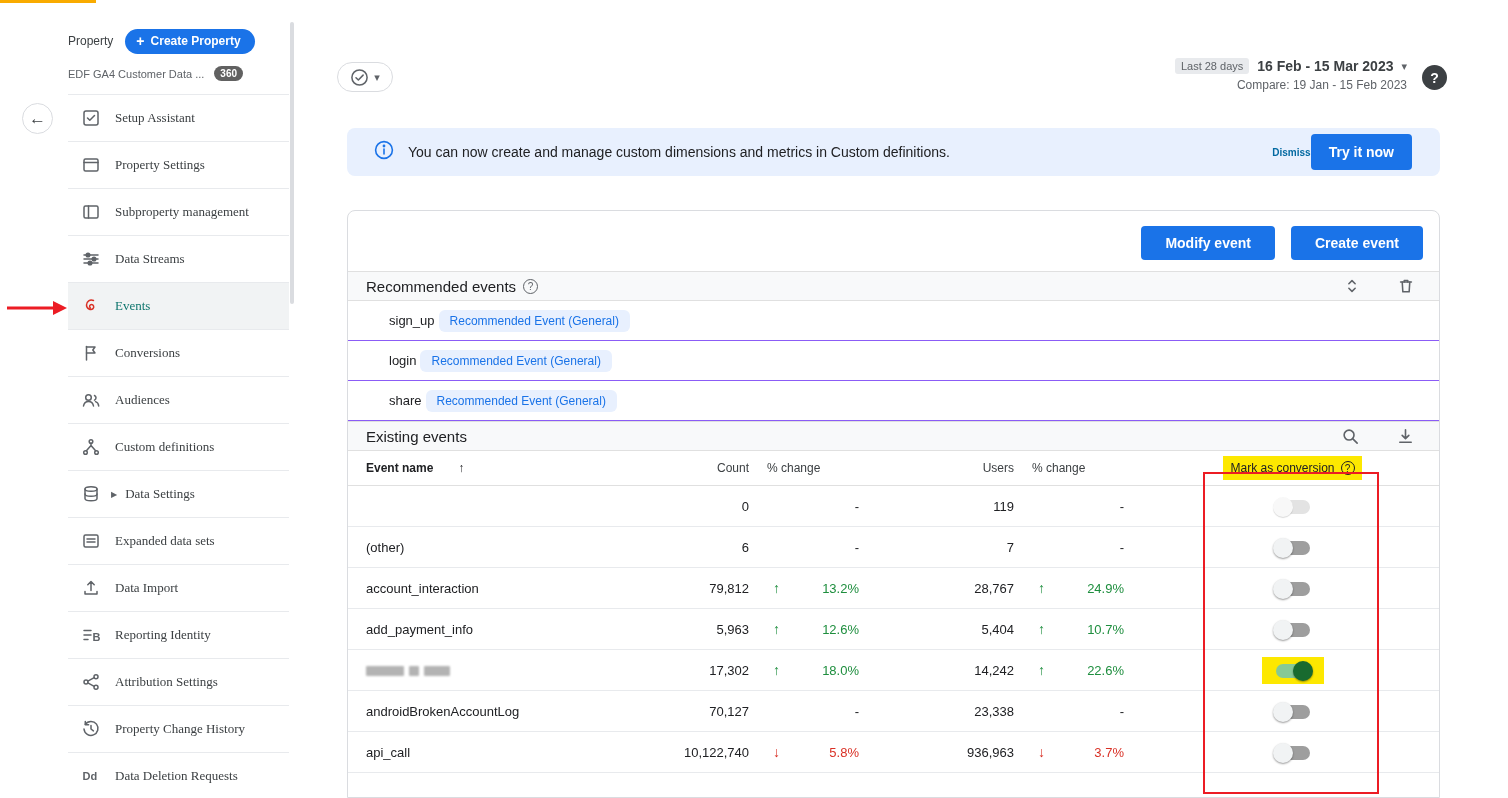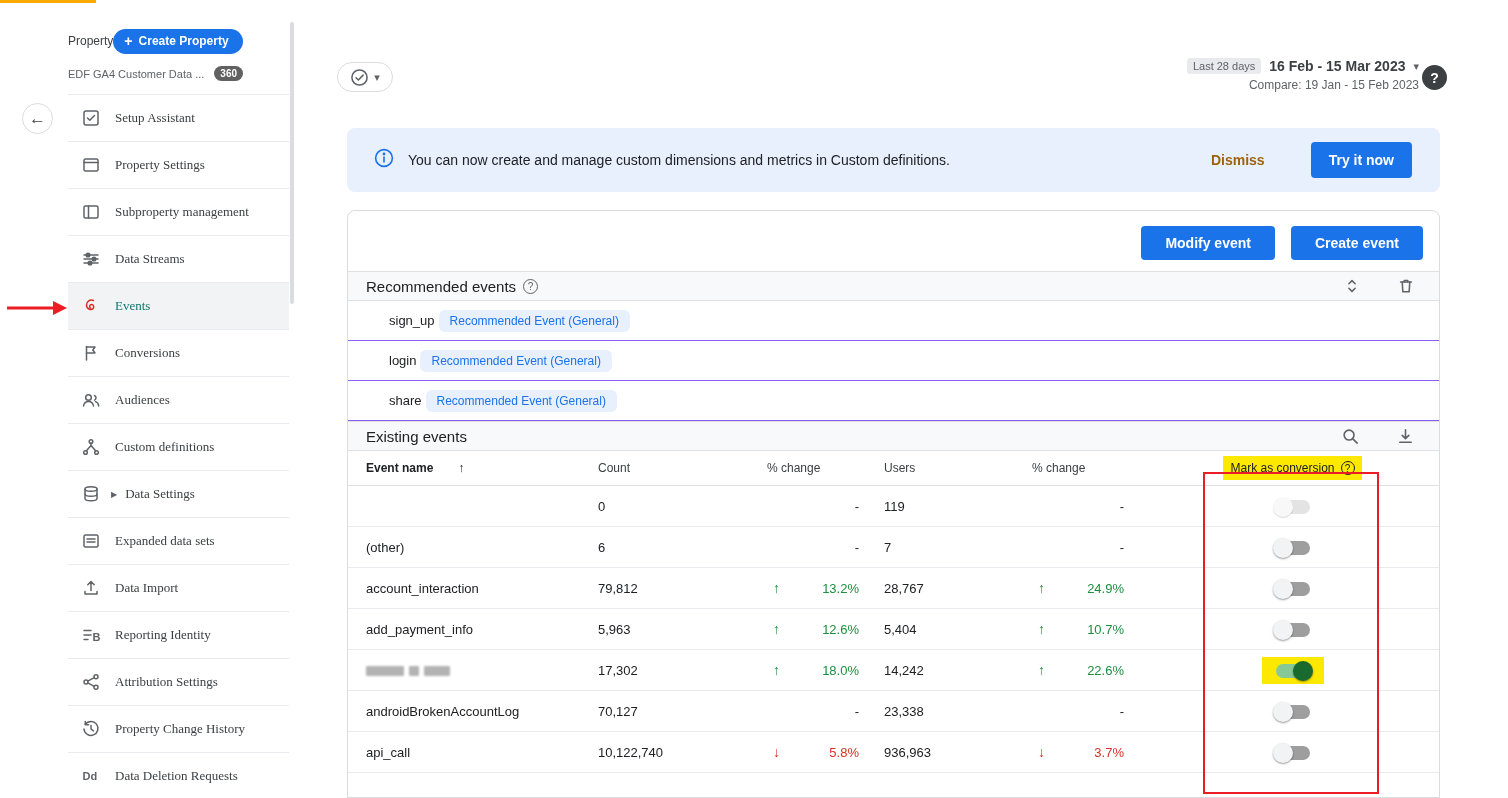--- a/index.html
+++ b/index.html
@@ -7,21 +7,21 @@
               font-family:"Liberation Sans","DejaVu Sans",sans-serif; color:#202124; }
 
   .tab-accent { position:absolute; left:0; top:0; width:96px; height:3px; background:#f9ab00; }
 
   .back-btn { position:absolute; left:22px; top:103px; width:31px; height:31px; border-radius:50%;
               border:1px solid #dadce0; background:#fff; color:#3c4043; font-size:17px;
               display:flex; align-items:center; justify-content:center; cursor:pointer; }
 
   
   .sidebar { position:absolute; left:68px; top:28px; width:221px; }
-  .prop-header { display:flex; align-items:center; gap:0; height:26px; }
+  .prop-header { display:flex; align-items:center; gap:12px; height:26px; }
   .prop-label { font-size:12px; color:#3c4043; }
   .create-btn { display:flex; align-items:center; gap:6px; background:#1a73e8; color:#fff; border:none;
                 border-radius:14px; height:25px; padding:0 14px 0 11px; font-size:12px; font-weight:bold;
                 cursor:pointer; font-family:inherit; }
   .create-btn .plus { font-size:14px; font-weight:bold; line-height:1; }
   .prop-name-row { display:flex; align-items:center; gap:10px; margin-top:12px; padding-bottom:13px;
                    border-bottom:1px solid #e8eaed; }
   .prop-name { font-size:11px; color:#5f6368; }
   .badge-360 { background:#616161; color:#fff; font-size:10px; font-weight:bold; border-radius:9px; padding:2px 6px; }
 
@@ -42,34 +42,34 @@
 
   
   .main { position:absolute; left:337px; top:56px; width:1110px; height:742px; }
 
   .status-dd { position:absolute; left:0; top:6px; width:56px; height:30px; border:1px solid #dadce0;
                border-radius:16px; background:#fff; display:flex; align-items:center; justify-content:center;
                gap:5px; cursor:pointer; }
   .status-dd svg { stroke:#5f6368; fill:none; stroke-width:1.6; stroke-linecap:round; stroke-linejoin:round; }
   .status-dd .caret, .date-caret { font-size:11px; color:#5f6368; }
 
-  .date-block { position:absolute; right:28px; top:2px; text-align:right;margin-left:36px; }
+  .date-block { position:absolute; right:40px; top:2px; text-align:right;margin-left:36px; }
   .date-row1 { display:flex; align-items:center; justify-content:flex-end; gap:8px; }
   .date-preset { background:#e8eaed; color:#5f6368; font-size:11px; padding:2px 6px; border-radius:3px; }
   .date-range { font-size:14px; font-weight:bold; color:#3c4043; cursor:pointer; }
   .date-row2 { font-size:12px; color:#5f6368; margin-top:4px; }
 
   .help-btn { position:absolute; right:0; top:9px; width:25px; height:25px; border-radius:50%; border:none;
               background:#3c4043; color:#fff; font-size:14px; font-weight:bold; cursor:pointer; }
 
-  .banner { position:absolute; left:10px; top:72px; width:1093px; height:64px; background:#e8f0fe;
+  .banner { position:absolute; left:10px; top:72px; width:1093px; height:48px; background:#e8f0fe;
             border-radius:8px; display:flex; align-items:center; padding:0 28px 0 27px; }
   .banner .info-icon svg { stroke:#1a73e8; fill:none; stroke-width:1.6; stroke-linecap:round; }
   .banner-msg { font-size:14px; color:#202124; margin-left:14px; }
-  .dismiss { margin-left:auto; margin-right:46px; background:none; border:none; color:#a16207; font-size:14px;
+  .dismiss { margin-left:auto; background:none; border:none; color:#0369a1; font-size:10px;
              font-weight:bold; cursor:pointer; font-family:inherit; }
   .try-btn { background:#1a73e8; color:#fff; border:none; border-radius:4px; height:36px; padding:0 18px;
              font-size:14px; font-weight:bold; cursor:pointer; font-family:inherit; }
 
   .card { position:absolute; left:10px; top:154px; width:1093px; height:588px; background:#fff;
           border:1px solid #dadce0; border-radius:8px 8px 0 0; overflow:hidden; }
   .card-actions { display:flex; justify-content:flex-end; gap:16px; padding:15px 16px 11px 16px; }
   .blue-btn { background:#1a73e8; color:#ffffff; border:none; border-radius:4px; height:34px; padding:0 24px;
               font-size:14px; font-weight:bold; cursor:pointer; font-family:inherit; }
 
@@ -82,21 +82,21 @@
   .band-icons svg { stroke:#5f6368; fill:none; stroke-width:1.7; stroke-linecap:round; stroke-linejoin:round; cursor:pointer; }
 
   .rec-row { height:40px; border-bottom:1px solid #8b5cf6; display:flex; align-items:center; padding-left:41px; gap:4px; }
   .rec-name { font-size:13px; color:#202124; }
   .chip { background:#e8f0fe; color:#1a73e8; font-size:12px; padding:4px 11px; border-radius:6px; }
 
   .grid { display:grid; grid-template-columns:232px 151px 135px 130px 135px 56px 175px; padding-left:18px; align-items:center; }
   .thead { height:35px; border-bottom:1px solid #e0e0e0; font-size:12px; color:#3c4043; }
   .th-name { font-weight:bold; color:#202124; display:flex; gap:25px; align-items:center; }
   .sort-arr { font-weight:bold; color:#202124; }
-  .num { }
+  .num { text-align:right; }
   .chg-h { padding-left:18px; }
   .conv { text-align:center; }
   .hl-head { background:#fde800; padding:5px 7px; display:inline-flex; align-items:center; gap:6px;
              color:#202124; font-size:12px; }
   .hl-head .q-icon { margin-left:0; border-color:#202124; color:#202124; width:14px; height:14px; }
 
   .trow { height:41px; border-bottom:1px solid #e8eaed; font-size:13px; color:#202124; }
   .chg { display:flex; align-items:center; padding-left:24px; }
   .chg .arr { width:14px; font-weight:bold; font-size:14px; }
   .chg .val { margin-left:16px; width:56px; text-align:right; }

